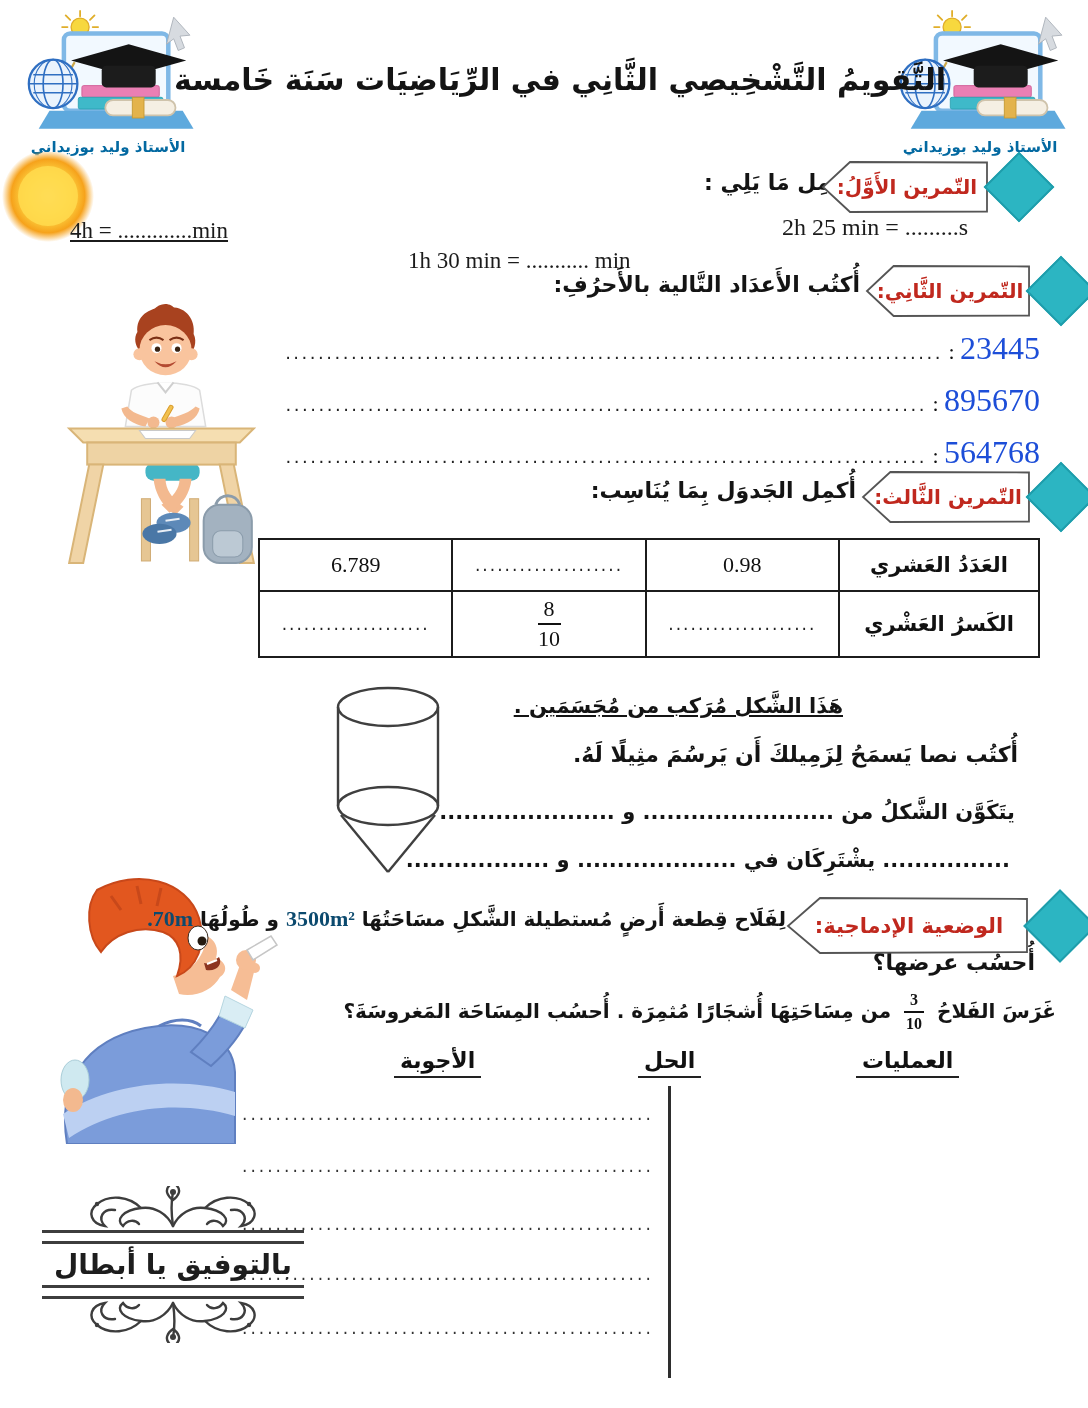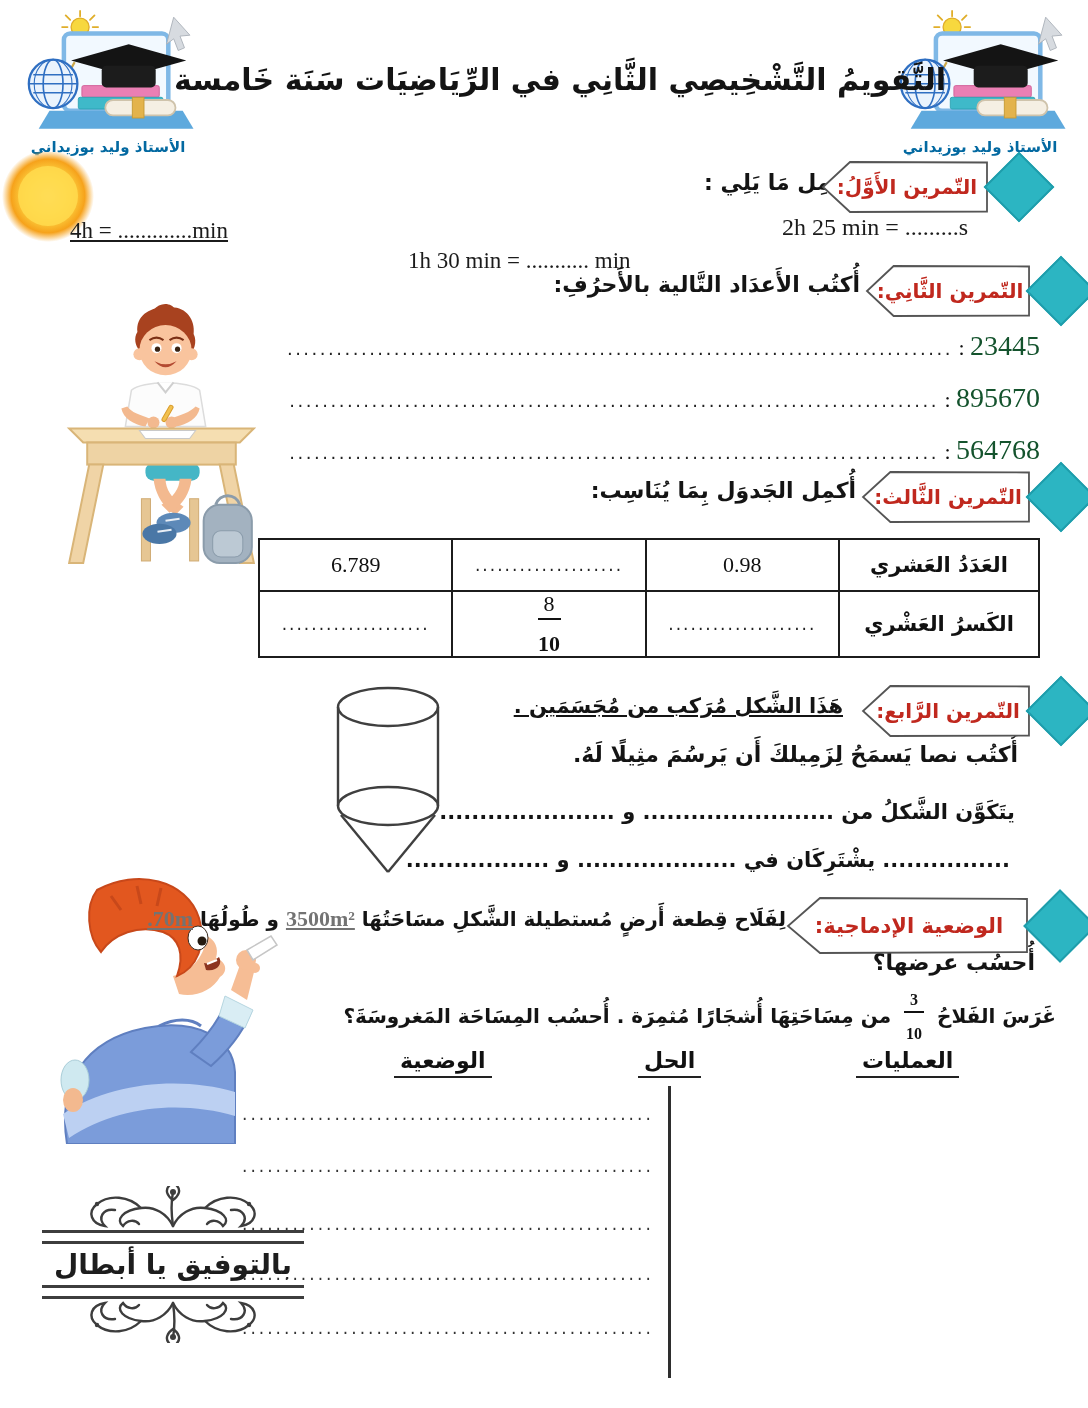--- a/index.html
+++ b/index.html
@@ -21,38 +21,38 @@
   .banner .lbl{position:absolute;inset:0;display:flex;align-items:center;justify-content:center;
                color:#c0281e;font-weight:bold;font-size:20px;direction:rtl;padding-left:4px;white-space:nowrap;}
   .diamond{position:absolute;top:50%;width:46px;height:46px;background:#2cb5c2;
            border:2px solid #1e9dab;transform:translateY(-50%) rotate(45deg);}
   .instr{position:absolute;font-size:22px;text-align:right;z-index:2;}
   .conv{position:absolute;font-family:"Liberation Serif","DejaVu Serif",serif;font-size:23px;
         color:#1b1b1b;white-space:nowrap;z-index:2;}
   
   .numline{position:absolute;left:285px;width:755px;height:34px;overflow:hidden;direction:rtl;
            text-align:right;white-space:nowrap;z-index:2;}
-  .numline .num{font-family:"Liberation Serif",serif;font-size:28px;color:#14532d;}
+  .numline .num{font-family:"Liberation Serif",serif;font-size:32px;color:#1d4ed8;}
   .numline .sep{font-family:"Liberation Serif",serif;font-size:22px;}
   .numline .dts{font-size:18px;letter-spacing:2.5px;color:#222;}
   
   .decimal-table{position:absolute;left:258px;top:538px;width:782px;border-collapse:collapse;
                  direction:rtl;z-index:2;}
   .decimal-table td{border:2px solid #1c1c1c;text-align:center;vertical-align:middle;}
   .decimal-table .hdr{font-weight:bold;font-size:21px;width:196px;direction:rtl;}
   .data-cell{font-family:"Liberation Serif",serif;font-size:22px;}
   .dot-cell{font-size:17px;letter-spacing:2px;color:#222;}
   .r1 td{height:48px;} .r2 td{height:62px;}
   
   .frac{display:inline-block;vertical-align:middle;text-align:center;line-height:1;
         font-family:"Liberation Serif",serif;margin:0 6px;}
   .frac .fn{display:block;border-bottom:2px solid #111;padding:0 6px 3px;}
-  .frac .fd{display:block;padding-top:13px;font-weight:bold;}
+  .frac .fd{display:block;padding-top:3px;}
   .tbl-frac{font-size:22px;} .inline-frac{font-size:16px;font-weight:bold;}
-  .red{color:#737373;text-decoration:underline;}
+  .red{color:#0c4a6e;}
   
   .col-head{position:absolute;font-weight:bold;font-size:22px;direction:rtl;
             border-bottom:2.5px solid #222;padding:0 6px 3px;z-index:2;}
   .vline{position:absolute;left:668px;top:1086px;width:2.5px;height:292px;background:#2e2e2e;z-index:2;}
   .answer-dots{position:absolute;left:242px;width:412px;height:24px;overflow:hidden;
                white-space:nowrap;font-size:17px;letter-spacing:3px;color:#333;z-index:2;}
   
   .ornament{position:absolute;left:42px;top:1186px;width:262px;z-index:1;}
   .orn-line{height:8px;border-top:3px solid #3d3d3d;border-bottom:3px solid #3d3d3d;}
   .orn-text{font-size:28px;font-weight:bold;text-align:center;direction:rtl;margin:4px 0;color:#1d1d1d;}
@@ -237,27 +237,20 @@
     <polygon points="16,126 200,126 186,140 30,140" fill="#f5deb1" stroke="#d9b578" stroke-width="2"></polygon>
     <polygon points="86,128 142,128 136,136 92,136" fill="#fff" stroke="#c9c9c9"></polygon>
     <rect x="34" y="140" width="148" height="22" fill="#eed3a4" stroke="#d9b578" stroke-width="2"></rect>
     <polygon points="36,162 50,162 30,260 16,260" fill="#f0d4a6" stroke="#d9b578" stroke-width="2"></polygon>
     <polygon points="166,162 180,162 200,260 186,260" fill="#f0d4a6" stroke="#d9b578" stroke-width="2"></polygon>
     <rect x="150" y="202" width="48" height="58" rx="16" fill="#a3b2c0" stroke="#8b9cab" stroke-width="2"></rect>
     <rect x="159" y="228" width="30" height="26" rx="8" fill="#bcc9d4" stroke="#8b9cab"></rect>
     <path d="M162,202 C166,190 182,190 186,202" stroke="#8b9cab" fill="none" stroke-width="3"></path>
   </svg>
 
-  <div class="banner" style="left:860px;top:684px;width:172px;height:54px;">
-    <svg class="shape" viewBox="0 0 170 54" preserveAspectRatio="none">
-      <polygon points="167,2.5 30,2 3,27 30,52 167,51.5" fill="#fff" stroke="#555" stroke-width="1.8" vector-effect="non-scaling-stroke"></polygon>
-    </svg>
-    <span class="lbl">التّمرين الرَّابع:</span>
-    <span class="diamond" style="right:-54px;"></span>
-  </div>
   <div class="abs ar instr" style="left:545px;top:694px;width:298px;font-size:21px;text-decoration:underline;">هَذَا الشَّكل مُرَكب من مُجَسَمَين .</div>
   <div class="abs ar instr" style="left:600px;top:742px;width:418px;">أُكتُب نصا يَسمَحُ لِزَمِيلكَ أَن يَرسُمَ مثِيلًا لَهُ.</div>
   <div class="abs ar instr" style="left:430px;top:800px;width:585px;font-size:21px;">يتَكَوَّن الشَّكلُ من ........................ و ......................</div>
   <div class="abs ar instr" style="left:432px;top:848px;width:578px;font-size:21px;">................ يشْتَرِكَان في .................... و ..................</div>
 
   <svg class="abs" style="left:316px;top:676px;z-index:1;" width="146" height="200" viewBox="0 0 146 200">
     <g fill="none" stroke="#3f3f3f" stroke-width="2.4">
       <ellipse cx="72" cy="31" rx="50" ry="19"></ellipse>
       <line x1="22" y1="31" x2="22" y2="130"></line>
       <line x1="122" y1="31" x2="122" y2="130"></line>
@@ -285,21 +278,21 @@
     <span>غَرَسَ الفَلاحُ</span>
     <span class="frac inline-frac">
       <span class="fn">3</span>
       <span class="fd">10</span>
     </span>
     <span>من مِسَاحَتِهَا أُشجَارًا مُثمِرَة . أُحسُب المِسَاحَة المَغروسَةَ؟</span>
   </div>
 
   <div class="col-head" style="left:856px;top:1048px;">العمليات</div>
   <div class="col-head" style="left:638px;top:1048px;">الحل</div>
-  <div class="col-head" style="left:394px;top:1048px;">الوضعية</div>
+  <div class="col-head" style="left:394px;top:1048px;">الأجوبة</div>
   <div class="vline"></div>
 
   <div class="answer-dots" style="top:1104px;">............................................................</div>
   <div class="answer-dots" style="top:1156px;">............................................................</div>
   <div class="answer-dots" style="top:1214px;">............................................................</div>
   <div class="answer-dots" style="top:1264px;">............................................................</div>
   <div class="answer-dots" style="top:1318px;">............................................................</div>
 
   <svg class="abs" style="left:40px;top:876px;z-index:1;" width="242" height="268" viewBox="0 0 240 268">
     <path d="M26,268 C16,206 44,164 104,152 C156,142 192,162 194,196 L194,268 Z" fill="#7b9cda" stroke="#5f7fc0" stroke-width="2"></path>

